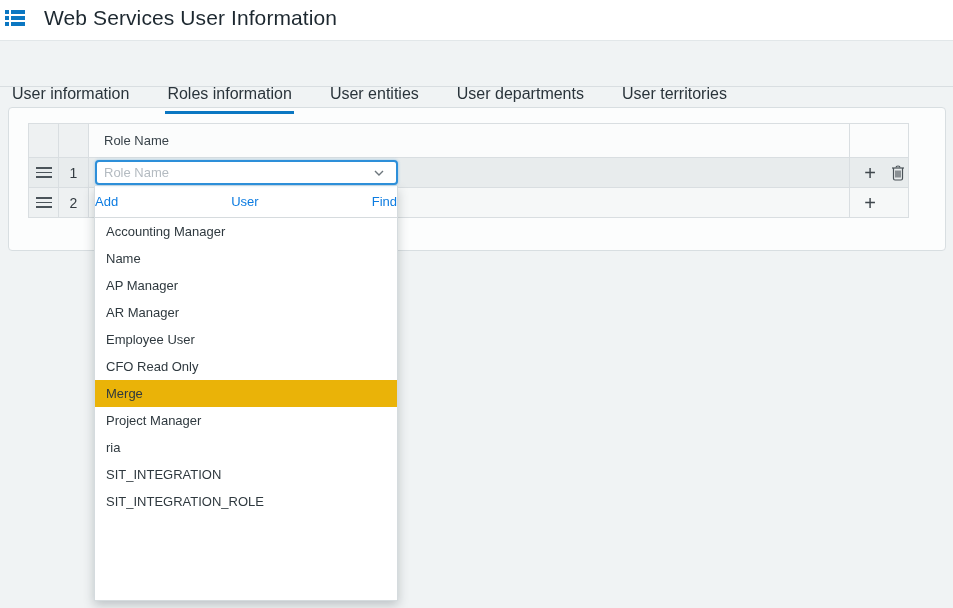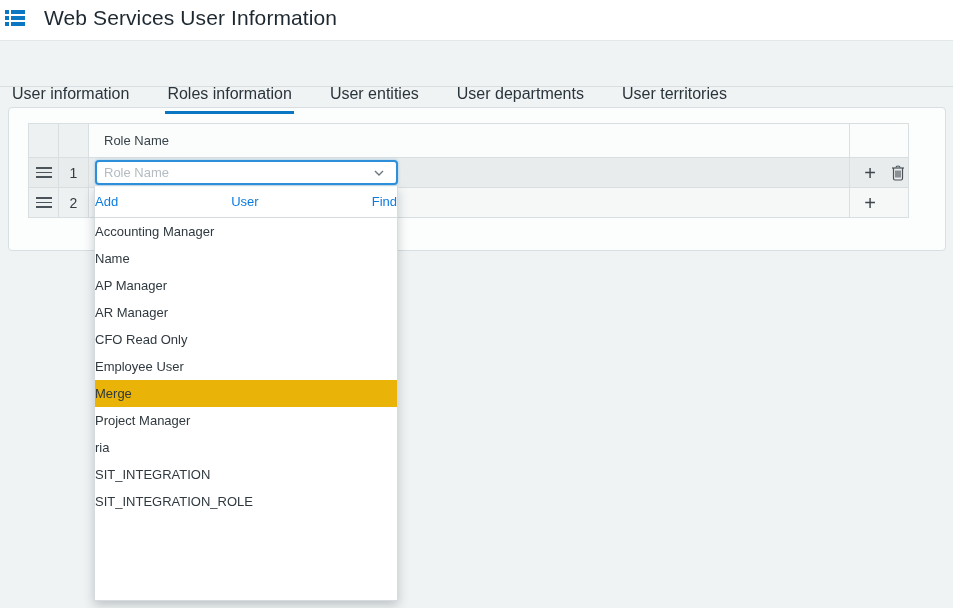--- a/index.html
+++ b/index.html
@@ -142,20 +142,21 @@
   }
   .dd-links {
     height: 32px;
     display: flex; align-items: center; justify-content: space-between;
     padding: 0 0;
     border-bottom: 1px solid #d6dbde;
   }
   .dd-link { font-size: 13px; color: #0d7ce1; cursor: pointer; }
   .dd-item {
     height: 27px; line-height: 27px;
+    padding-left: 11px;
     font-size: 13px; color: #2f393f;
     cursor: pointer;
     white-space: nowrap;
   }
   .dd-item.highlighted { background: #eab308; }
 
   
   .trash-svg { display: block; }
 </style>
 </head>
@@ -260,22 +261,22 @@
     <div class="dd-links" id="dd-links">
         <span class="dd-link">Add</span>
         <span class="dd-link">User</span>
         <span class="dd-link">Find</span>
       </div>
     <div id="dd-items">
         <div class="dd-item">Accounting Manager</div>
         <div class="dd-item">Name</div>
         <div class="dd-item">AP Manager</div>
         <div class="dd-item">AR Manager</div>
+        <div class="dd-item">Employee User</div>
         <div class="dd-item">CFO Read Only</div>
-        <div class="dd-item">Employee User</div>
         <div class="dd-item highlighted">Merge</div>
         <div class="dd-item">Project Manager</div>
         <div class="dd-item">ria</div>
         <div class="dd-item">SIT_INTEGRATION</div>
         <div class="dd-item">SIT_INTEGRATION_ROLE</div>
       </div>
   </div>
 
 </div>
 

